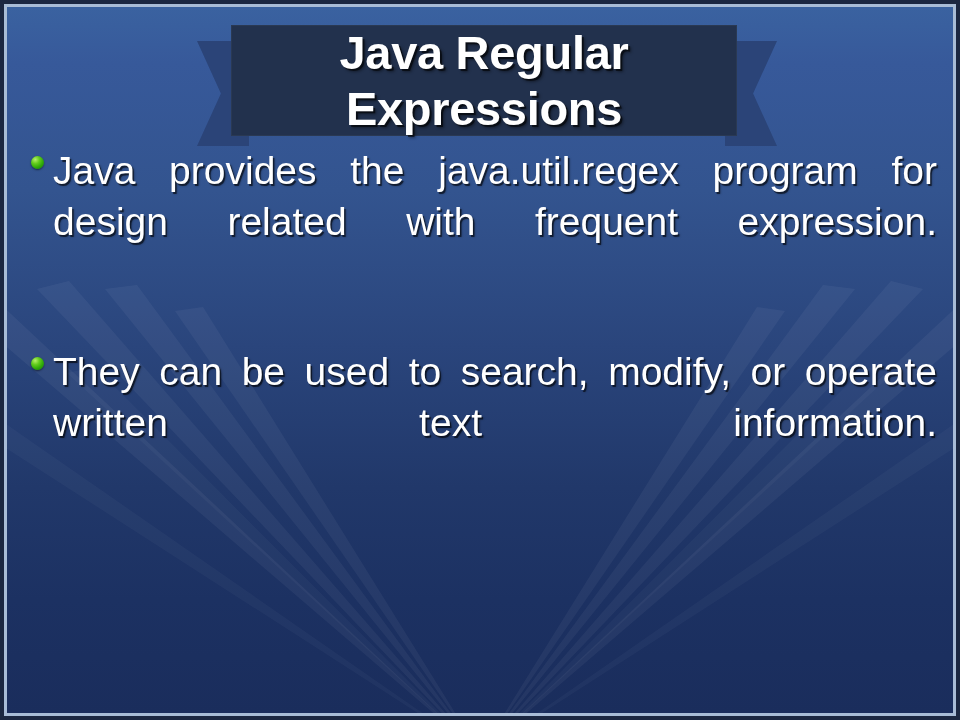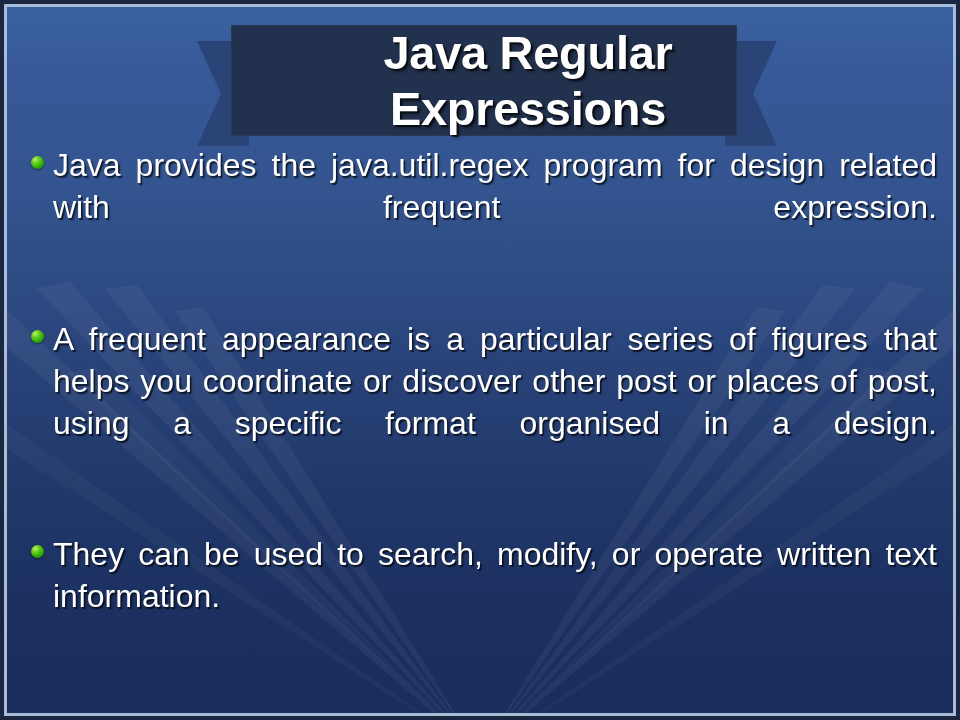--- a/index.html
+++ b/index.html
@@ -107,21 +107,20 @@
     text-align: center;
     font-size: 47px;
     font-weight: bold;
     line-height: 1.19;
     color: #ffffff;
     letter-spacing: -0.3px;
     text-shadow:
       2px 2px 0 rgba(0,0,0,0.55),
       3px 3px 3px rgba(0,0,0,0.4);
     white-space: pre-line;
-    padding-left: 44px;
   }
 
   
   .body-list {
     position: absolute;
     left: 0;
     top: 138px;
     width: 100%;
     z-index: 4;
     list-style: none;
@@ -147,21 +146,21 @@
       radial-gradient(circle at 33% 28%,
         #b7f06a 0%,
         #62cc1c 32%,
         #2faa08 62%,
         #127505 100%);
     box-shadow: 0 1px 2px rgba(0,0,0,0.5);
   }
 
   .bullet-text {
     display: block;
-    font-size: 32px;
+    font-size: 39px;
     line-height: 1.31;
     color: #ffffff;
     text-align: justify;
     text-shadow:
       1.5px 1.5px 0 rgba(0,0,0,0.5),
       2px 2px 2px rgba(0,0,0,0.35);
     -webkit-hyphens: none;
     hyphens: none;
   }
   
@@ -208,24 +207,20 @@
     </div>
 
     <ul class="body-list">
 
       <li class="bullet-item">
         <span class="bullet-marker"></span>
         <span class="bullet-text">Java provides the java.util.regex program for design related with frequent expression.</span>
       </li>
 
 
-      <li class="bullet-item">
-        <span class="bullet-marker"></span>
-        <span class="bullet-text">A frequent appearance is a particular series of figures that helps you coordinate or discover other post or places of post, using a specific format organised in a design.</span>
-      </li>
 
       <li class="bullet-item">
         <span class="bullet-marker"></span>
         <span class="bullet-text">They can be used to search, modify, or operate written text information.</span>
       </li>
 
     </ul>
 
   </div>
 

